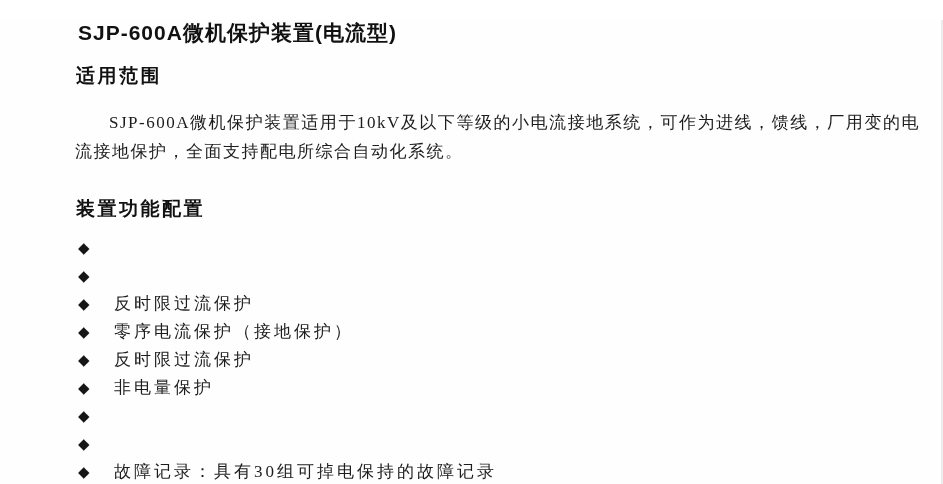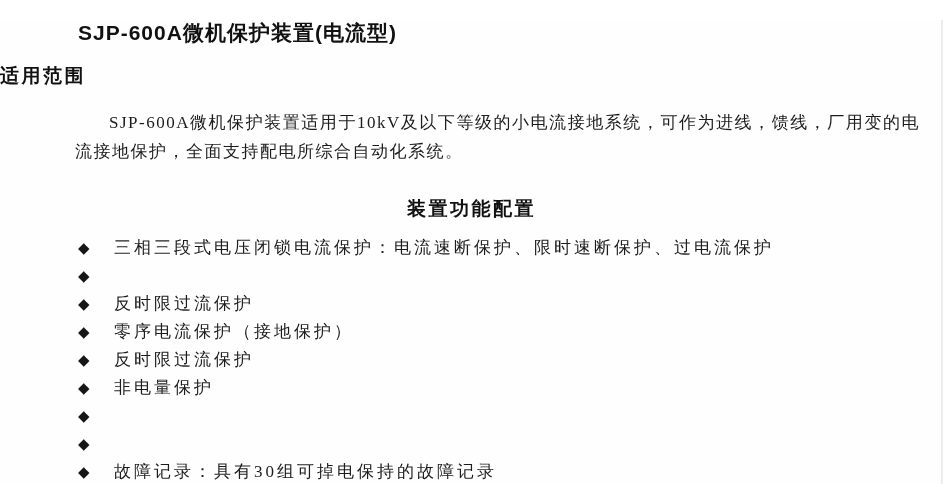--- a/index.html
+++ b/index.html
@@ -24,29 +24,30 @@
   .doc-title {
     margin: 20px 25px 0 78px;
     font-family: Liberation Sans, sans-serif;
     font-weight: bold;
     font-size: 21px;
     line-height: 26px;
     letter-spacing: 1px;
     color: #111111;
   }
   .section-heading {
+    margin-left: 76px;
     font-family: "Liberation Sans", "DejaVu Sans", sans-serif;
     font-weight: bold;
     font-size: 19px;
     line-height: 24px;
     letter-spacing: 2.5px;
     color: #111111;
   }
   .heading-scope { margin-top: 18px; }
-  .heading-functions { margin-top: 31px; text-align: center; }
+  .heading-functions { margin-top: 31px; }
   .body-paragraph {
     margin: 20px 23px 0 75px;
     font-size: 17px;
     line-height: 29px;
     letter-spacing: 1.5px;
     text-indent: 2em;
     text-align: justify;
     color: #1c1c1c;
   }
   .feature-list {
@@ -80,21 +81,20 @@
 
   <h2 class="section-heading heading-scope">适用范围</h2>
 
   <p class="body-paragraph">SJP-600A微机保护装置适用于10kV及以下等级的小电流接地系统，可作为进线，馈线，厂用变的电流接地保护，全面支持配电所综合自动化系统。</p>
 
   <h2 class="section-heading heading-functions">装置功能配置</h2>
 
   <ul class="feature-list">
     <li class="feature-item">
       <span class="bullet-marker">◆</span>
-      <span>三相三段式电压闭锁电流保护：电流速断保护、限时速断保护、过电流保护</span>
     </li>
     <li class="feature-item">
       <span class="bullet-marker">◆</span>
     </li>
     <li class="feature-item">
       <span class="bullet-marker">◆</span>
       <span>反时限过流保护</span>
     </li>
     <li class="feature-item">
       <span class="bullet-marker">◆</span>

